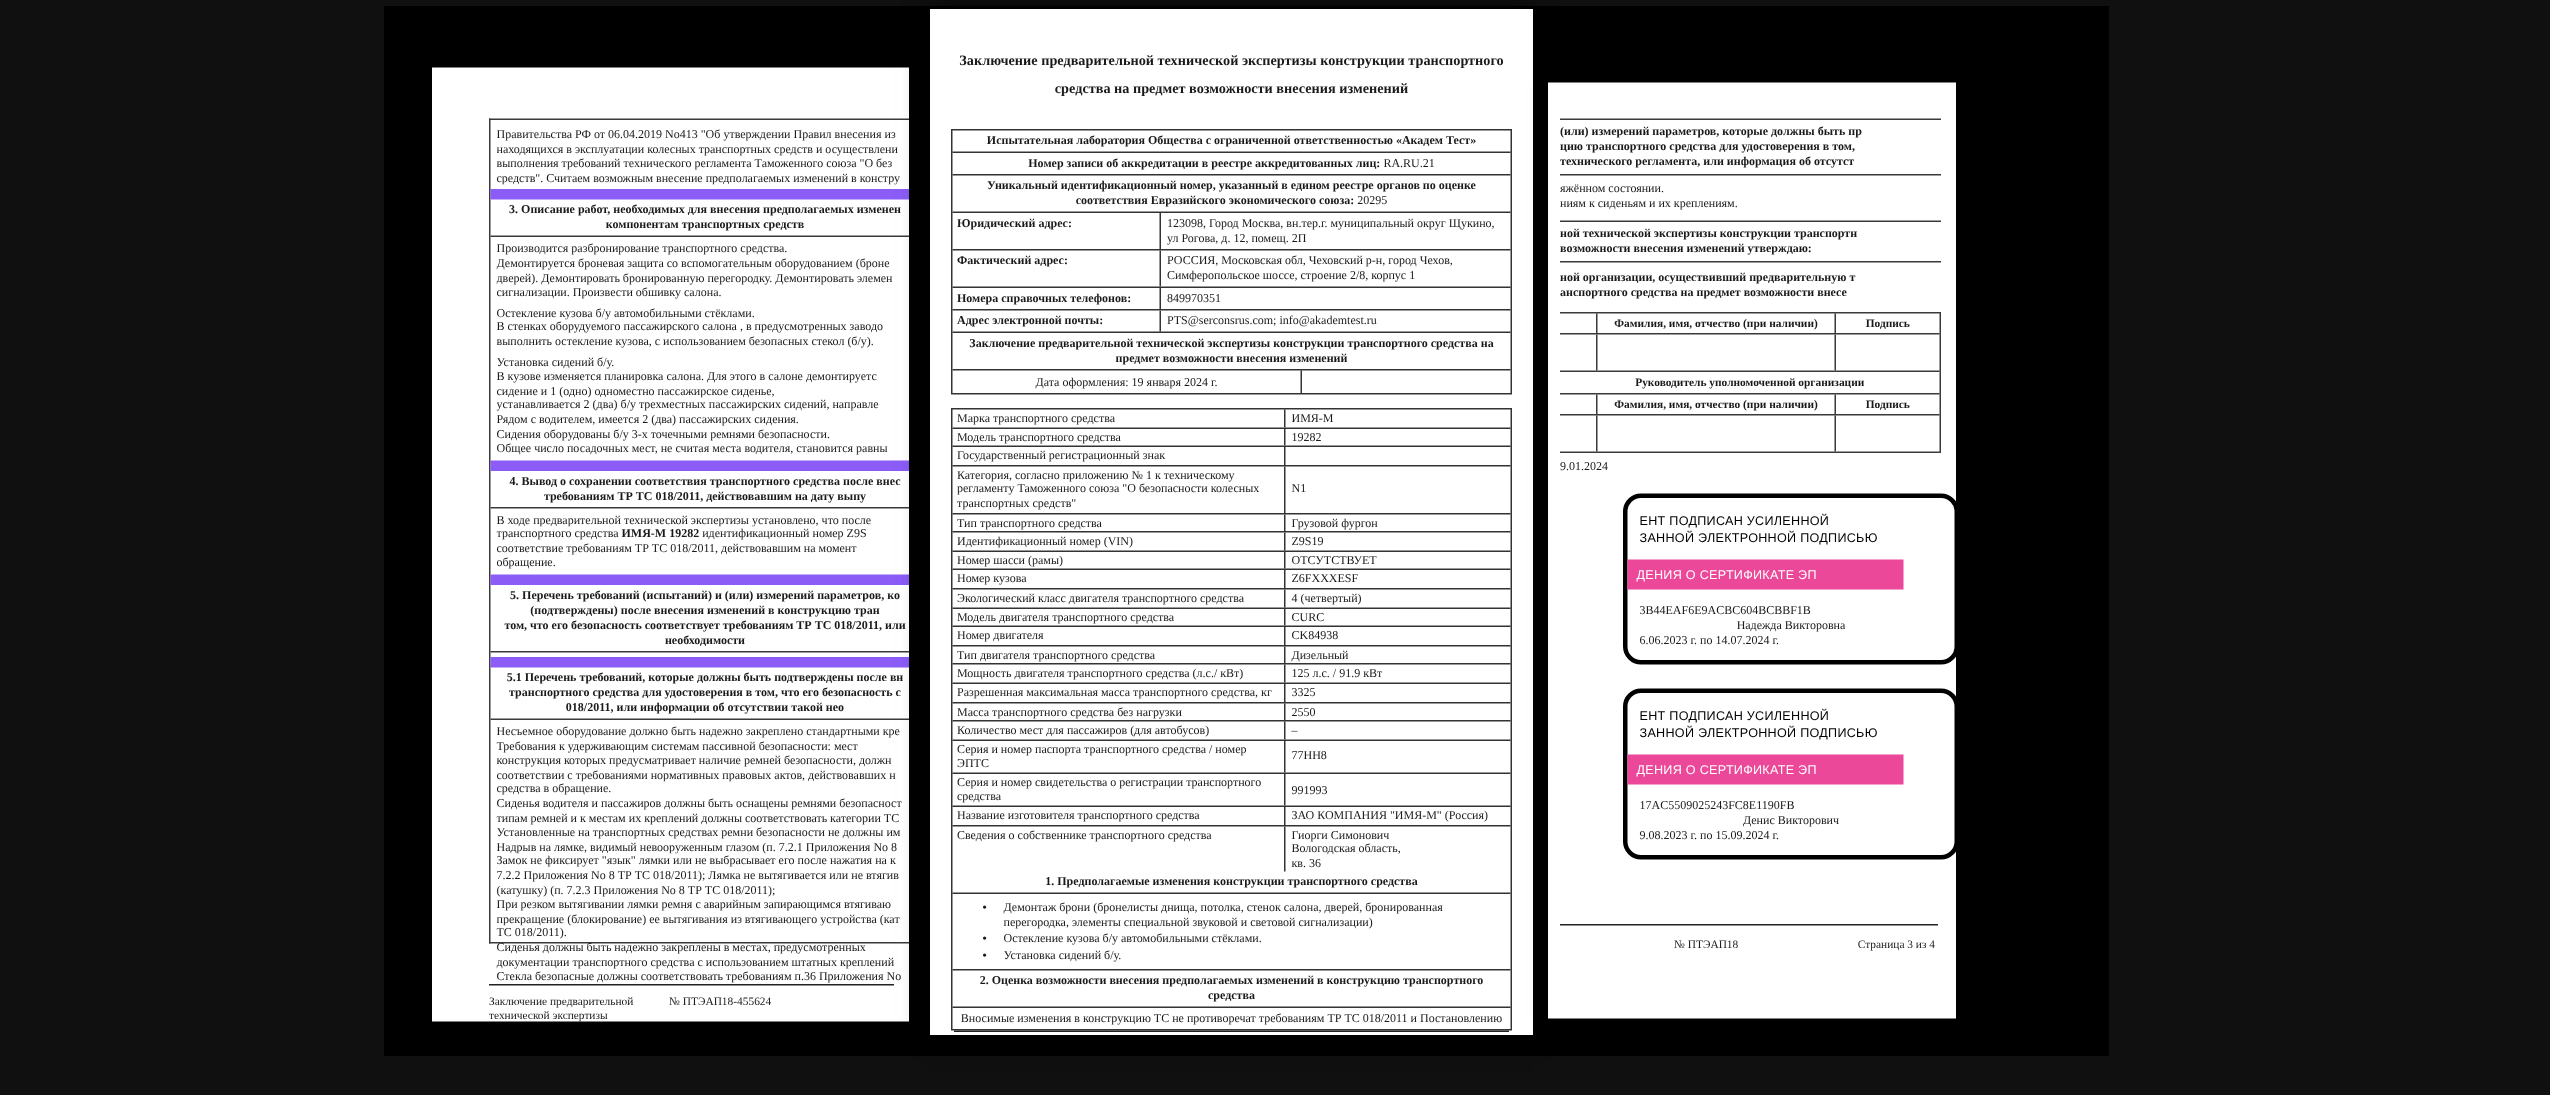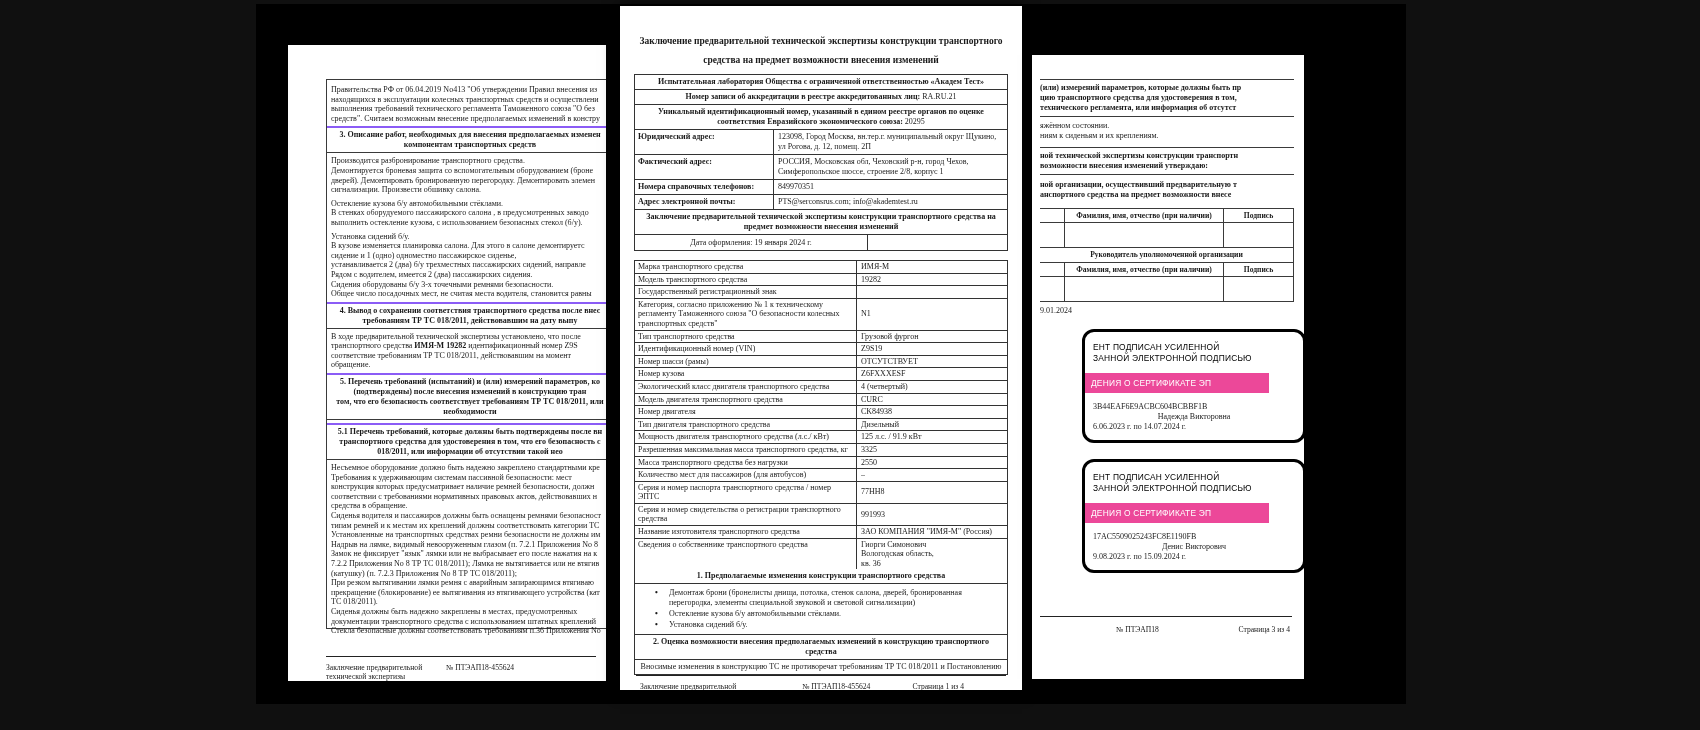--- a/index.html
+++ b/index.html
@@ -6,32 +6,32 @@
   body{background:#0f0f0f;font-family:"Liberation Serif", serif;}
   .stage{position:relative;width:1700px;height:730px;overflow:hidden;background:#101010;}
   .canvas-black{position:absolute;left:256px;top:4px;width:1150px;height:700px;background:#000;}
   .page{position:absolute;background:#ffffff;color:#1a1a1a;overflow:hidden;}
 
   
   .left-page{left:288px;top:45px;width:318px;height:636px;box-shadow:0 0 10px rgba(0,0,0,.8);}
   .lp-box{position:absolute;left:38px;top:34px;right:-2px;bottom:52px;border:1px solid #3a3a3a;border-right:none;padding:3px 0 0 4px;}
   .lp-line{white-space:nowrap;overflow:hidden;line-height:9.6px;font-size:8px;min-height:4px;text-align:justify;}
   .lp-par{margin:2px 0 3px 0;}
-  .lp-title{border-top:2px solid #8b5cf6;border-bottom:1px solid #3a3a3a;margin:3px -1px 3px -4px;padding:2px 0 2px 4px;}
+  .lp-title{border-top:7px solid #8b5cf6;border-bottom:1px solid #3a3a3a;margin:3px -1px 3px -4px;padding:2px 0 2px 4px;}
   .lp-title .lp-title-line{font-weight:bold;white-space:nowrap;overflow:hidden;line-height:10px;font-size:8px;text-align:center;}
   .page-footer{position:absolute;left:38px;right:10px;bottom:0;}
   .pf-rule{border-top:1.5px solid #222;margin-bottom:6px;}
   .pf-row{display:flex;align-items:flex-start;font-size:7.6px;line-height:9px;}
   .pf-doc{width:120px;}
 
   
   .center-page{left:620px;top:6px;width:402px;height:684px;box-shadow:0 0 16px rgba(0,0,0,.9);
                display:flex;flex-direction:column;padding:0 14px;box-sizing:border-box;}
   .cp-title{margin-top:26px;text-align:center;font-weight:bold;font-size:9.5px;line-height:19px;}
-  .t1{border:1px solid #333;margin-top:4px;font-size:8px;}
+  .t1{border:1px solid #333;margin-top:16px;font-size:8px;}
   .t1-row{border-bottom:1px solid #333;padding:2px 3px;text-align:center;line-height:10px;}
   .t1-row:last-child{border-bottom:none;}
   .t1-kv{display:flex;border-bottom:1px solid #333;line-height:10px;}
   .t1-l{width:138px;font-weight:bold;padding:2px 3px;box-sizing:border-box;flex:none;}
   .t1-v{flex:1;border-left:1px solid #333;padding:2px 4px;}
   .t1-split{display:flex;line-height:11px;}
   .t1-date{width:232px;text-align:center;padding:2px 0;flex:none;}
   .t1-dater{flex:1;border-left:1px solid #333;}
   .bold{font-weight:bold;}
 

